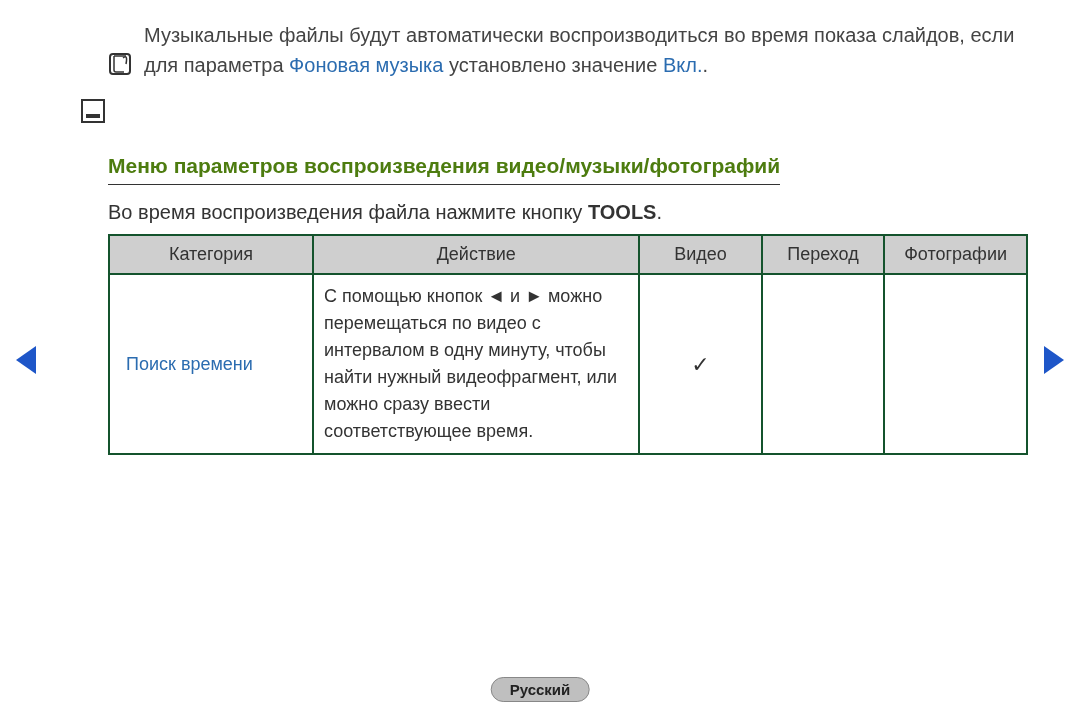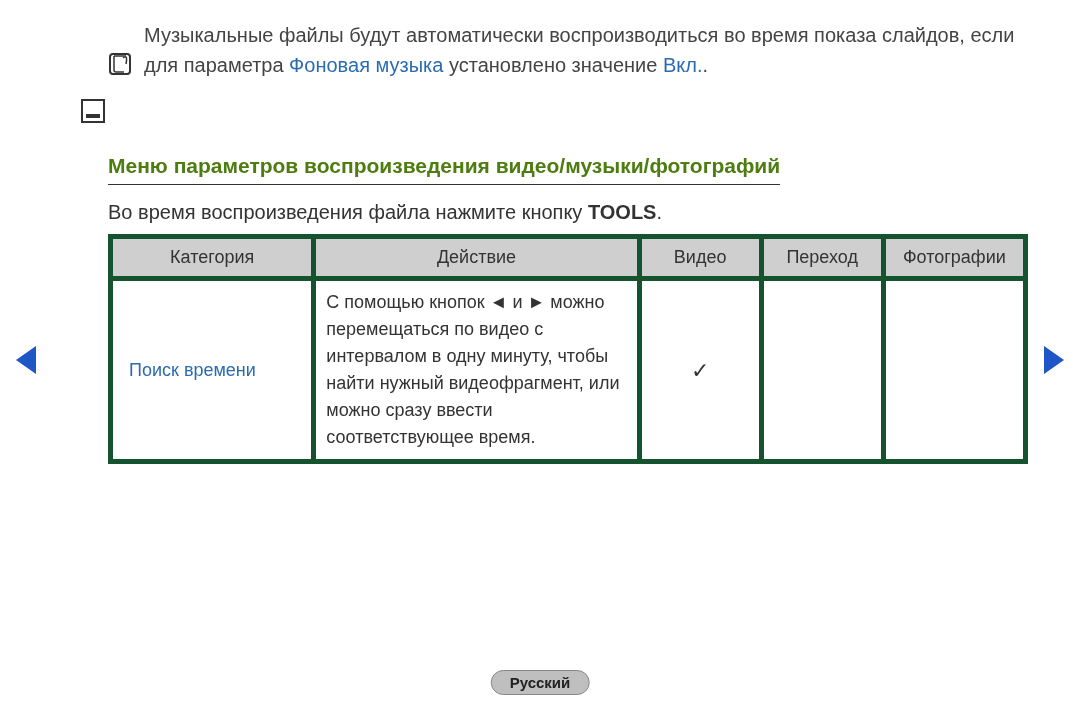--- a/index.html
+++ b/index.html
@@ -61,21 +61,21 @@
   .table-wrap {
     margin-left: 48px;
     width: 920px;
   }
   table {
     border-collapse: collapse;
     width: 100%;
     table-layout: fixed;
   }
   th, td {
-    border: 5px solid #14532d;
+    border: 2px solid #14532d;
     font-size: 18px;
     vertical-align: middle;
   }
   th {
     background: #cfcfcf;
     font-weight: normal;
     text-align: center;
     color: #333;
     padding: 8px 6px;
   }
@@ -93,21 +93,21 @@
     top: 346px;
     width: 0; height: 0;
     border-top: 14px solid transparent;
     border-bottom: 14px solid transparent;
     cursor: pointer;
   }
   .nav-left  { left: 16px;  border-right: 20px solid #1e56c8; }
   .nav-right { right: 16px; border-left:  20px solid #1e56c8; }
   .lang-badge {
     position: absolute;
-    bottom: 10px;
+    bottom: 3px;
     left: 50%;
     transform: translateX(-50%);
     background: #bfbfbf;
     border: 1px solid #888;
     border-radius: 14px;
     padding: 3px 18px;
     font-size: 15px;
     color: #222;
     font-weight: bold;
   }

